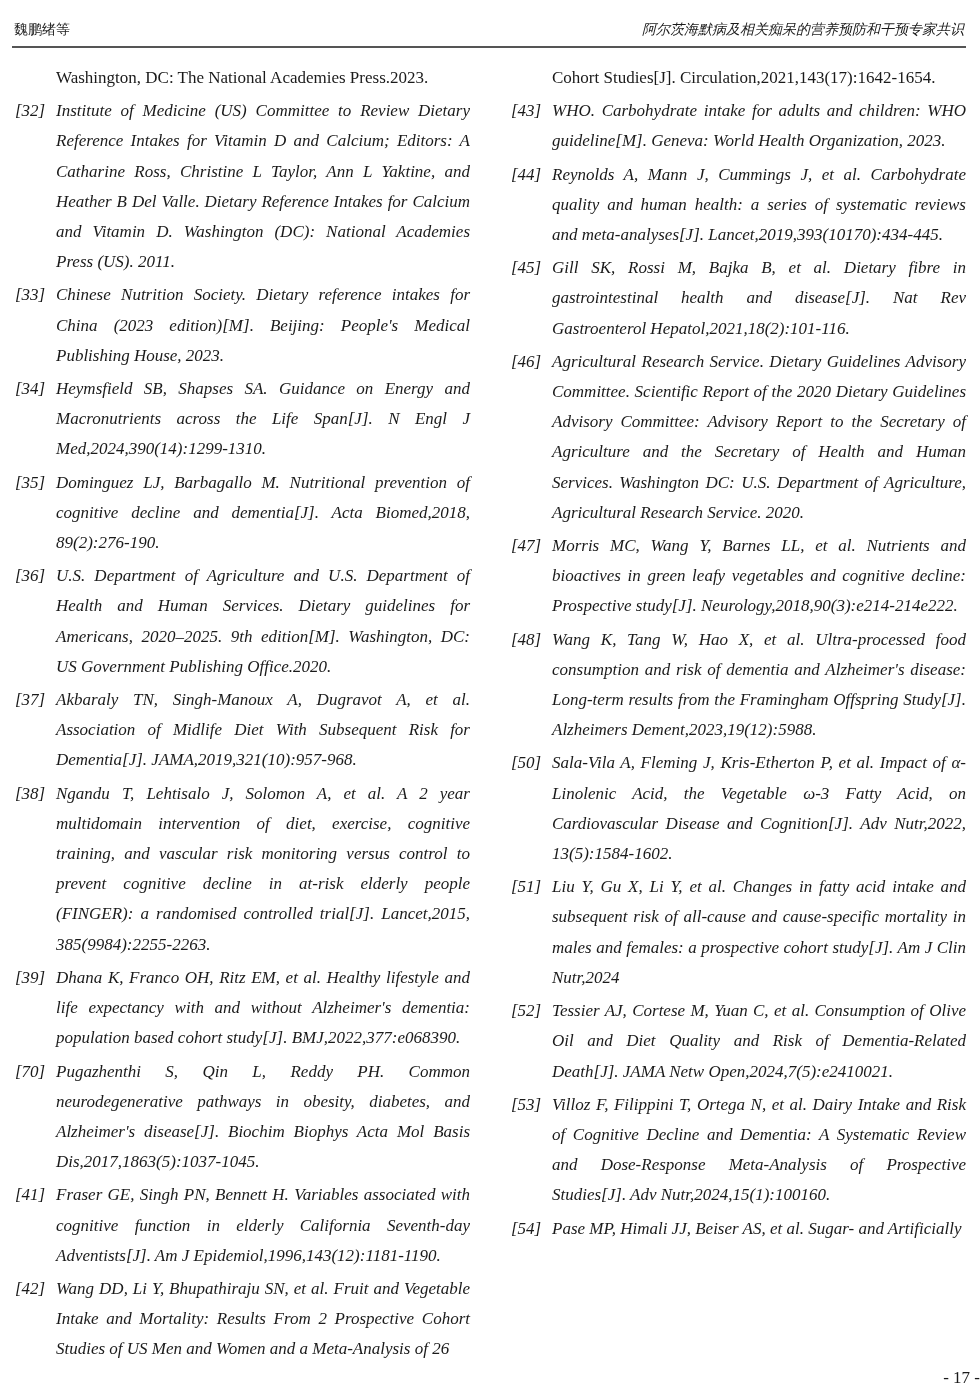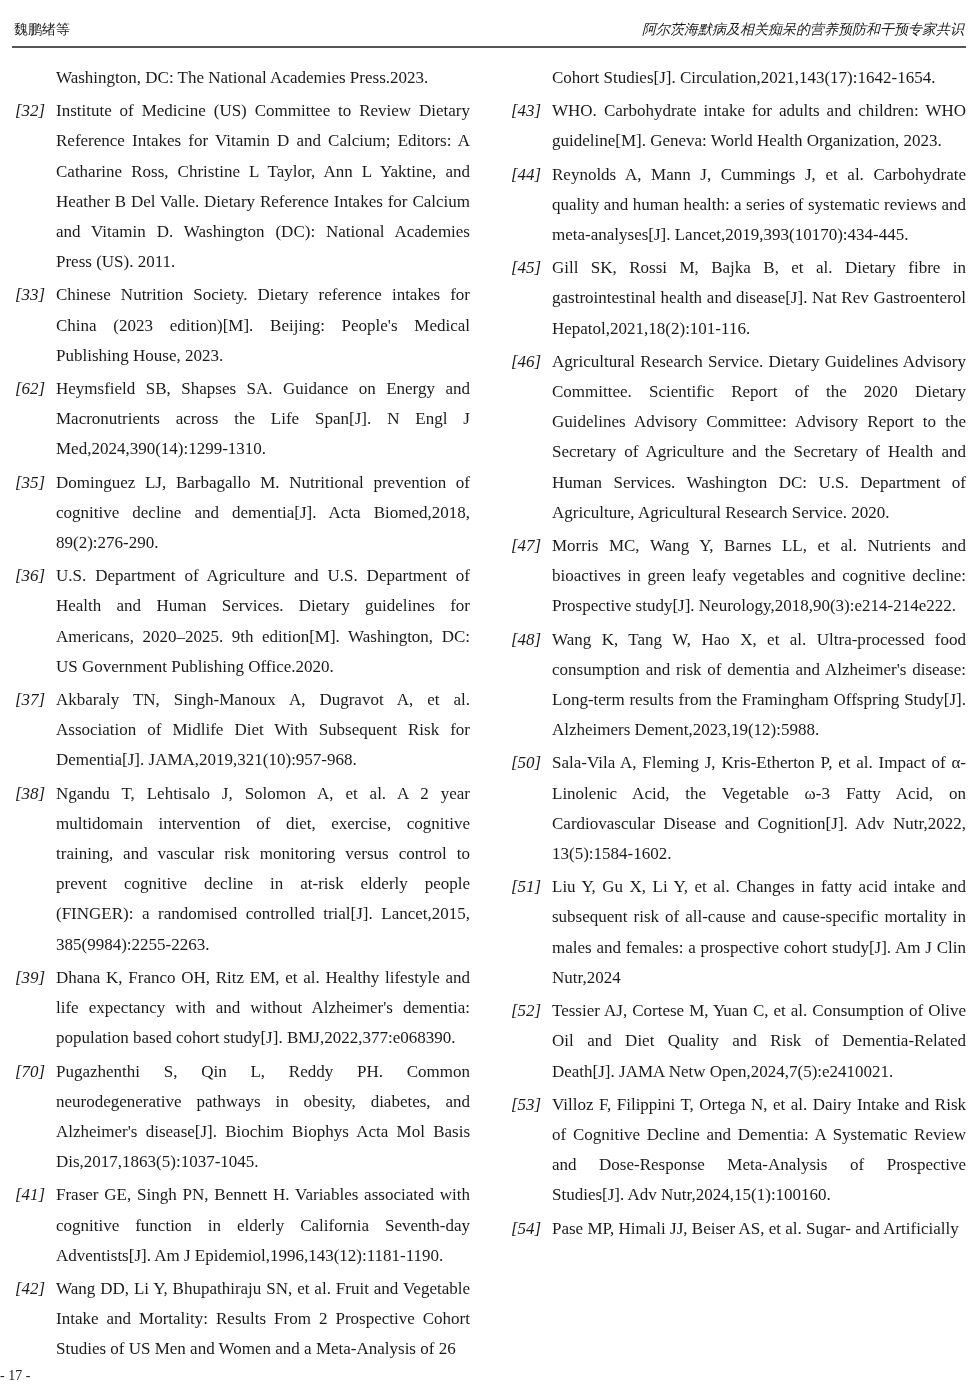--- a/index.html
+++ b/index.html
@@ -16,25 +16,25 @@
   .header .left { position: absolute; left: 2px; top: 3px; }
   .header .right { position: absolute; right: 2px; top: 3px; font-style: italic; }
   .col {
     position: absolute; top: 63px; width: 455px;
     font-size: 17px; line-height: 30.2px;
   }
   .col.left { left: 15px; }
   .col.right { left: 511px; }
   .ref { display: flex; margin-bottom: 3px; }
   .ref .num { width: 41px; flex: 0 0 41px; font-style: italic; }
-  .ref .txt { width: 414px; text-align: justify; text-align-last: left; }
+  .ref .txt { width: 414px; text-align: justify; text-align-last: left; font-style: italic; }
   .cont { padding-left: 41px; width: 414px; text-align: justify; margin-bottom: 3px; }
   .footer {
-    position: absolute; top: 1368px; left: 0; width: 980px; text-align: left;
-    font-size: 14px;
+    position: absolute; top: 1368px; left: 0; width: 980px; text-align: right;
+    font-size: 17px;
   }
 </style>
 </head>
 <body>
 
 <div class="header">
   <span class="left">魏鹏绪等</span>
   <span class="right">阿尔茨海默病及相关痴呆的营养预防和干预专家共识</span>
 </div>
 
@@ -42,26 +42,26 @@
   <div class="cont">Washington, DC: The National Academies Press.2023.</div>
   <div class="ref">
       <span class="num">[32]</span>
       <span class="txt">Institute of Medicine (US) Committee to Review Dietary Reference Intakes for Vitamin D and Calcium; Editors: A Catharine Ross, Christine L Taylor, Ann L Yaktine, and Heather B Del Valle. Dietary Reference Intakes for Calcium and Vitamin D. Washington (DC): National Academies Press (US). 2011.</span>
     </div>
   <div class="ref">
       <span class="num">[33]</span>
       <span class="txt">Chinese Nutrition Society. Dietary reference intakes for China (2023 edition)[M]. Beijing: People's Medical Publishing House, 2023.</span>
     </div>
   <div class="ref">
-      <span class="num">[62]</span>
+      <span class="num">[34]</span>
       <span class="txt">Heymsfield SB, Shapses SA. Guidance on Energy and Macronutrients across the Life Span[J]. N Engl J Med,2024,390(14):1299-1310.</span>
     </div>
   <div class="ref">
       <span class="num">[35]</span>
-      <span class="txt">Dominguez LJ, Barbagallo M. Nutritional prevention of cognitive decline and dementia[J]. Acta Biomed,2018, 89(2):276-290.</span>
+      <span class="txt">Dominguez LJ, Barbagallo M. Nutritional prevention of cognitive decline and dementia[J]. Acta Biomed,2018, 89(2):276-190.</span>
     </div>
   <div class="ref">
       <span class="num">[36]</span>
       <span class="txt">U.S. Department of Agriculture and U.S. Department of Health and Human Services. Dietary guidelines for Americans, 2020–2025. 9th edition[M]. Washington, DC: US Government Publishing Office.2020.</span>
     </div>
   <div class="ref">
       <span class="num">[37]</span>
       <span class="txt">Akbaraly TN, Singh-Manoux A, Dugravot A, et al. Association of Midlife Diet With Subsequent Risk for Dementia[J]. JAMA,2019,321(10):957-968.</span>
     </div>
   <div class="ref">

